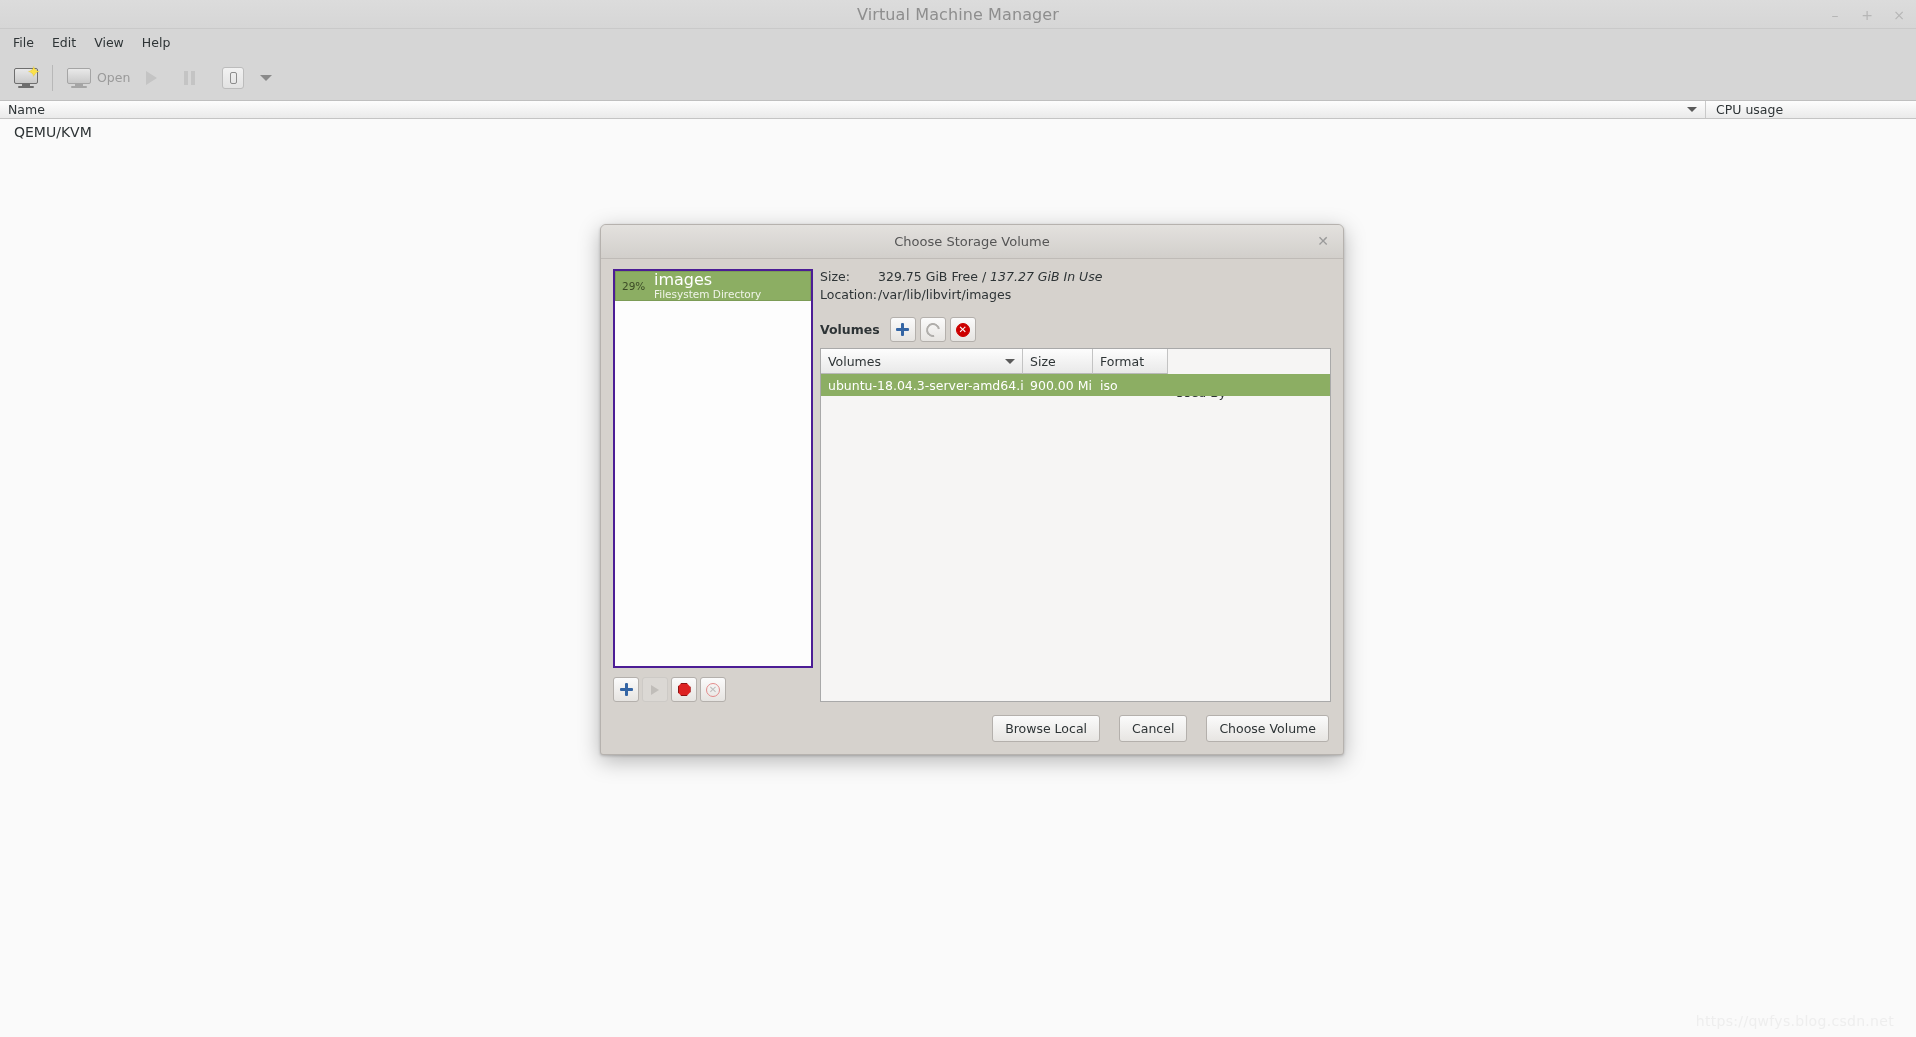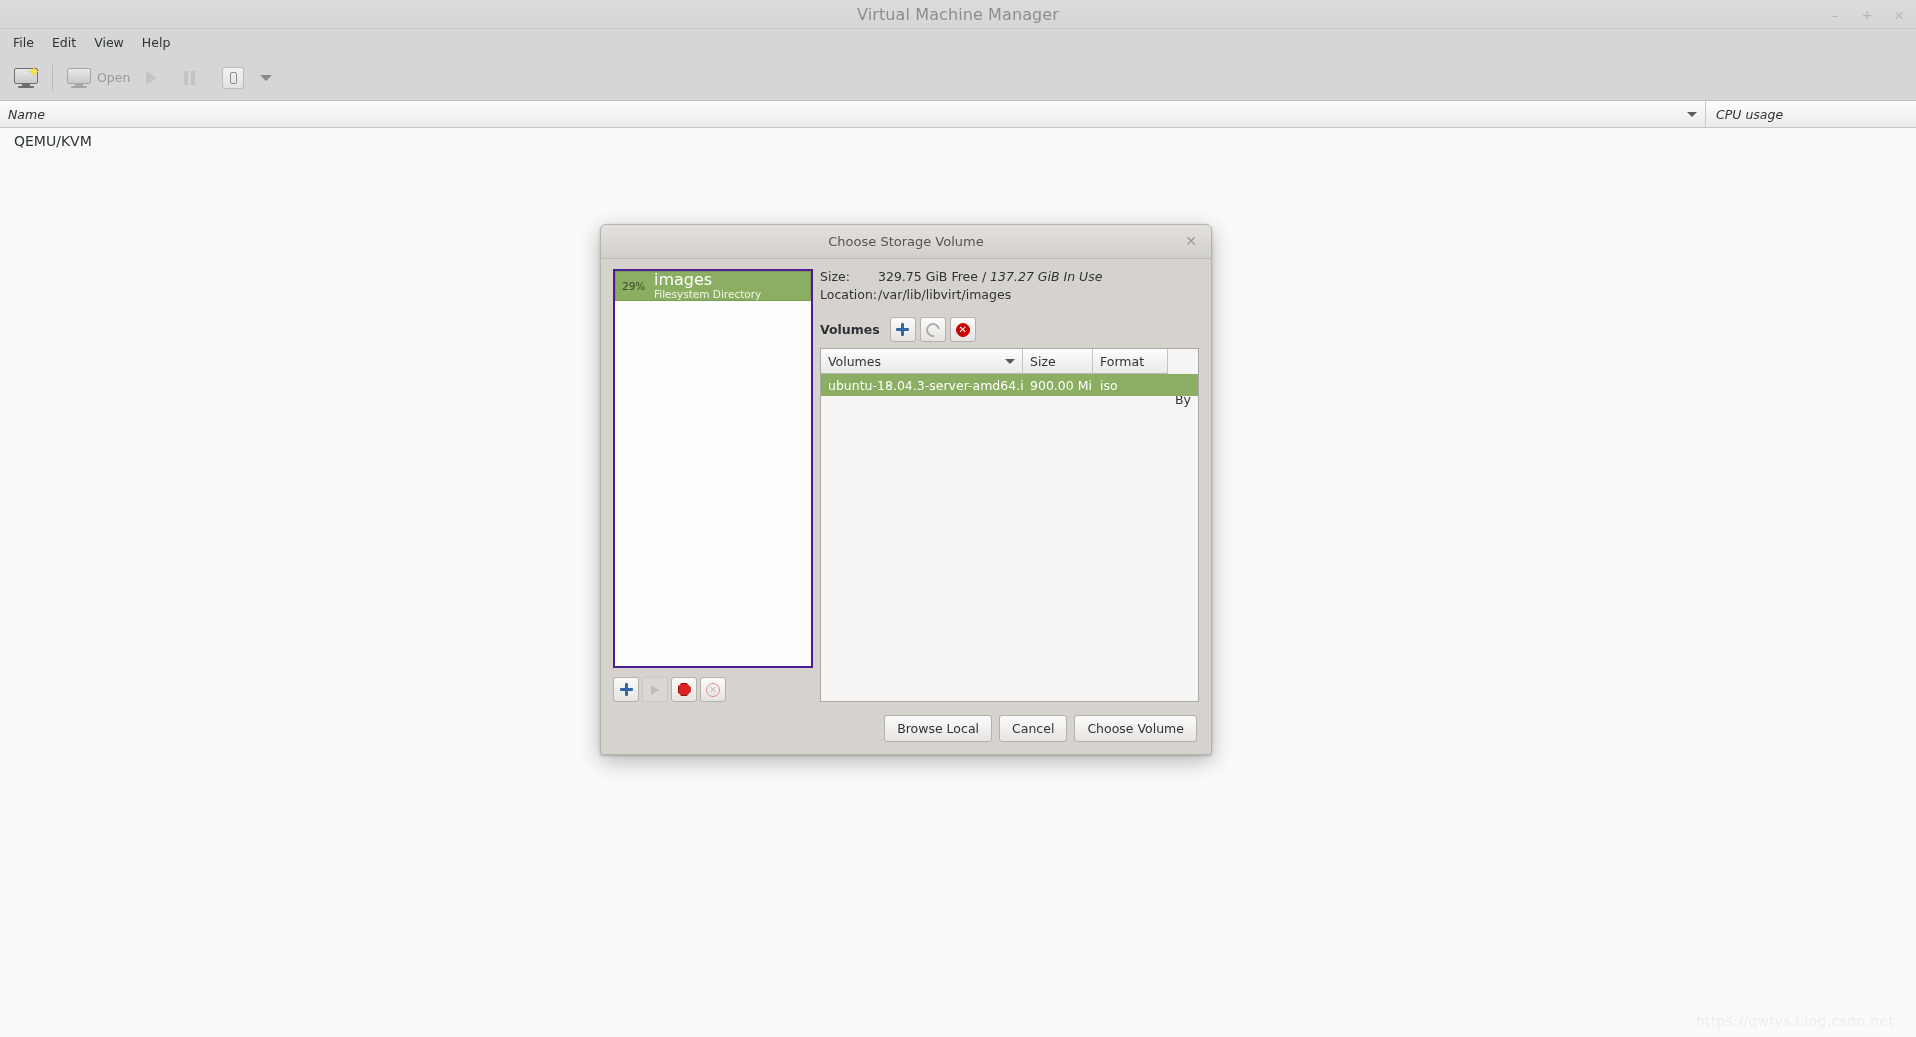--- a/index.html
+++ b/index.html
@@ -106,24 +106,23 @@
   }
   .ico-caret {
     width: 0; height: 0;
     border-top: 6px solid #8a8a8a;
     border-left: 6px solid transparent;
     border-right: 6px solid transparent;
   }
 
   
   .list-header {
-    height: 27px; display: flex; flex: none;
+    height: 18px; display: flex; flex: none;
     background: linear-gradient(to bottom, #fdfdfd, #eaeaea);
     border-bottom: 1px solid #c4c4c4;
-    font-style: italic;
   }
   .col-name {
     flex: 1; display: flex; align-items: center; justify-content: space-between;
     padding: 0 8px; border-right: 1px solid #c9c9c9;
     font-size: 12.5px; color: #2e3436;
   }
   .col-cpu {
     width: 210px; display: flex; align-items: center;
     padding: 0 10px; font-size: 12.5px; color: #2e3436;
   }
@@ -141,21 +140,21 @@
 
   .watermark {
     position: absolute; right: 22px; bottom: 8px;
     font-size: 14px; color: #eeeeee; letter-spacing: .3px;
     user-select: none;
   }
 
   
   .dlg-shadow {
     position: absolute;
-    left: 600px; top: 224px; width: 612px; height: 531px;
+    left: 600px; top: 224px; width: 744px; height: 531px;
     background: #d6d2cd;
     border: 1px solid #b6b2ae;
     border-radius: 6px 6px 3px 3px;
     box-shadow: 0 6px 22px rgba(0,0,0,.28), 0 1px 3px rgba(0,0,0,.2);
     display: flex; flex-direction: column;
     overflow: hidden;
   }
   .dlg-title {
     height: 34px; flex: none;
     background: linear-gradient(to bottom, #e3e1de 0%, #d2cfcb 100%);
@@ -280,21 +279,21 @@
   .btn {
     height: 27px; padding: 0 12px;
     border: 1px solid #b4b0ac; border-radius: 3px;
     background: linear-gradient(to bottom, #fbfbfb, #e7e5e2);
     font-size: 12.5px; color: #2e3436;
     display: flex; align-items: center; cursor: pointer;
     font-family: inherit;
   }
   .foot-wrap { display: flex; align-items: center; width: 100%; }
   .foot-left { display: flex; gap: 3px; }
-  .foot-right { margin-left: auto; display: flex; gap: 7px; align-items: center; }
+  .foot-right { margin-left: auto; display: flex; gap: 19px; align-items: center; }
 </style>
 </head>
 <body>
 
 <div class="app-window">
 
   <div class="titlebar">
     <span class="titlebar-title">Virtual Machine Manager</span>
     <div class="win-controls">
       <span class="win-btn">–</span>

